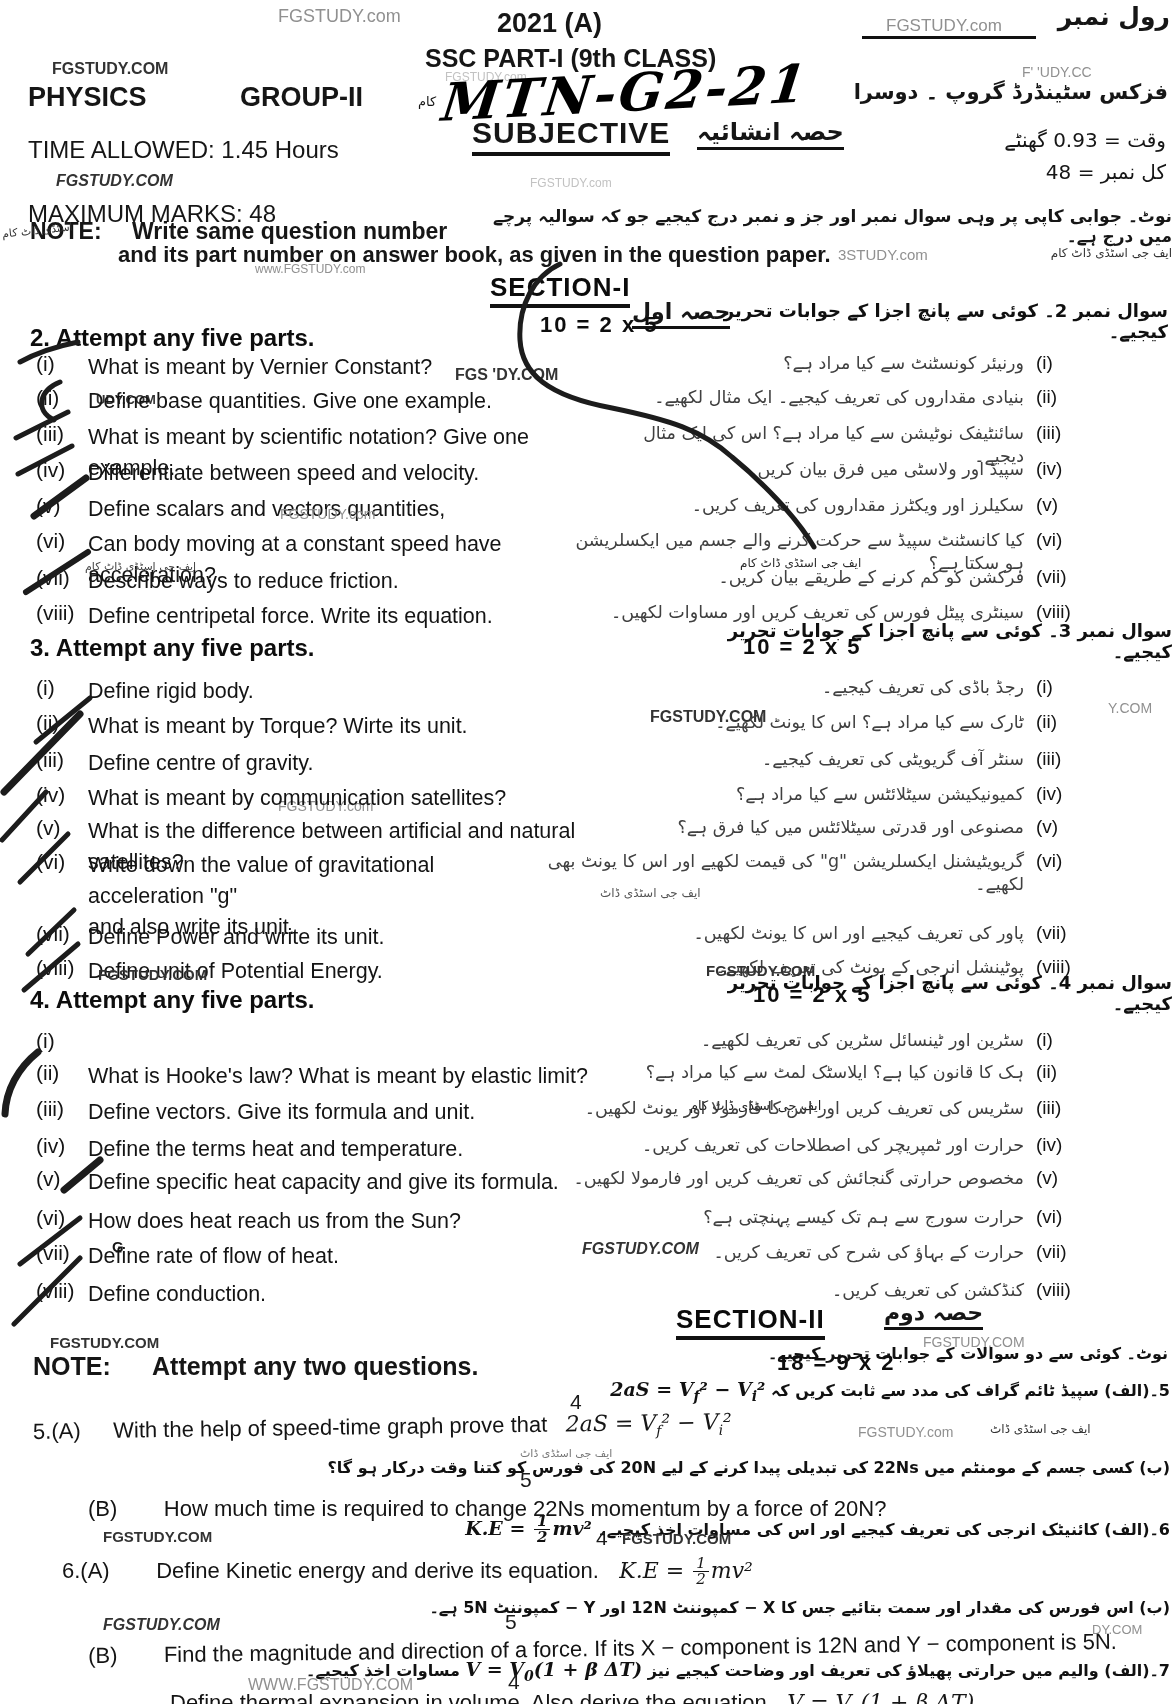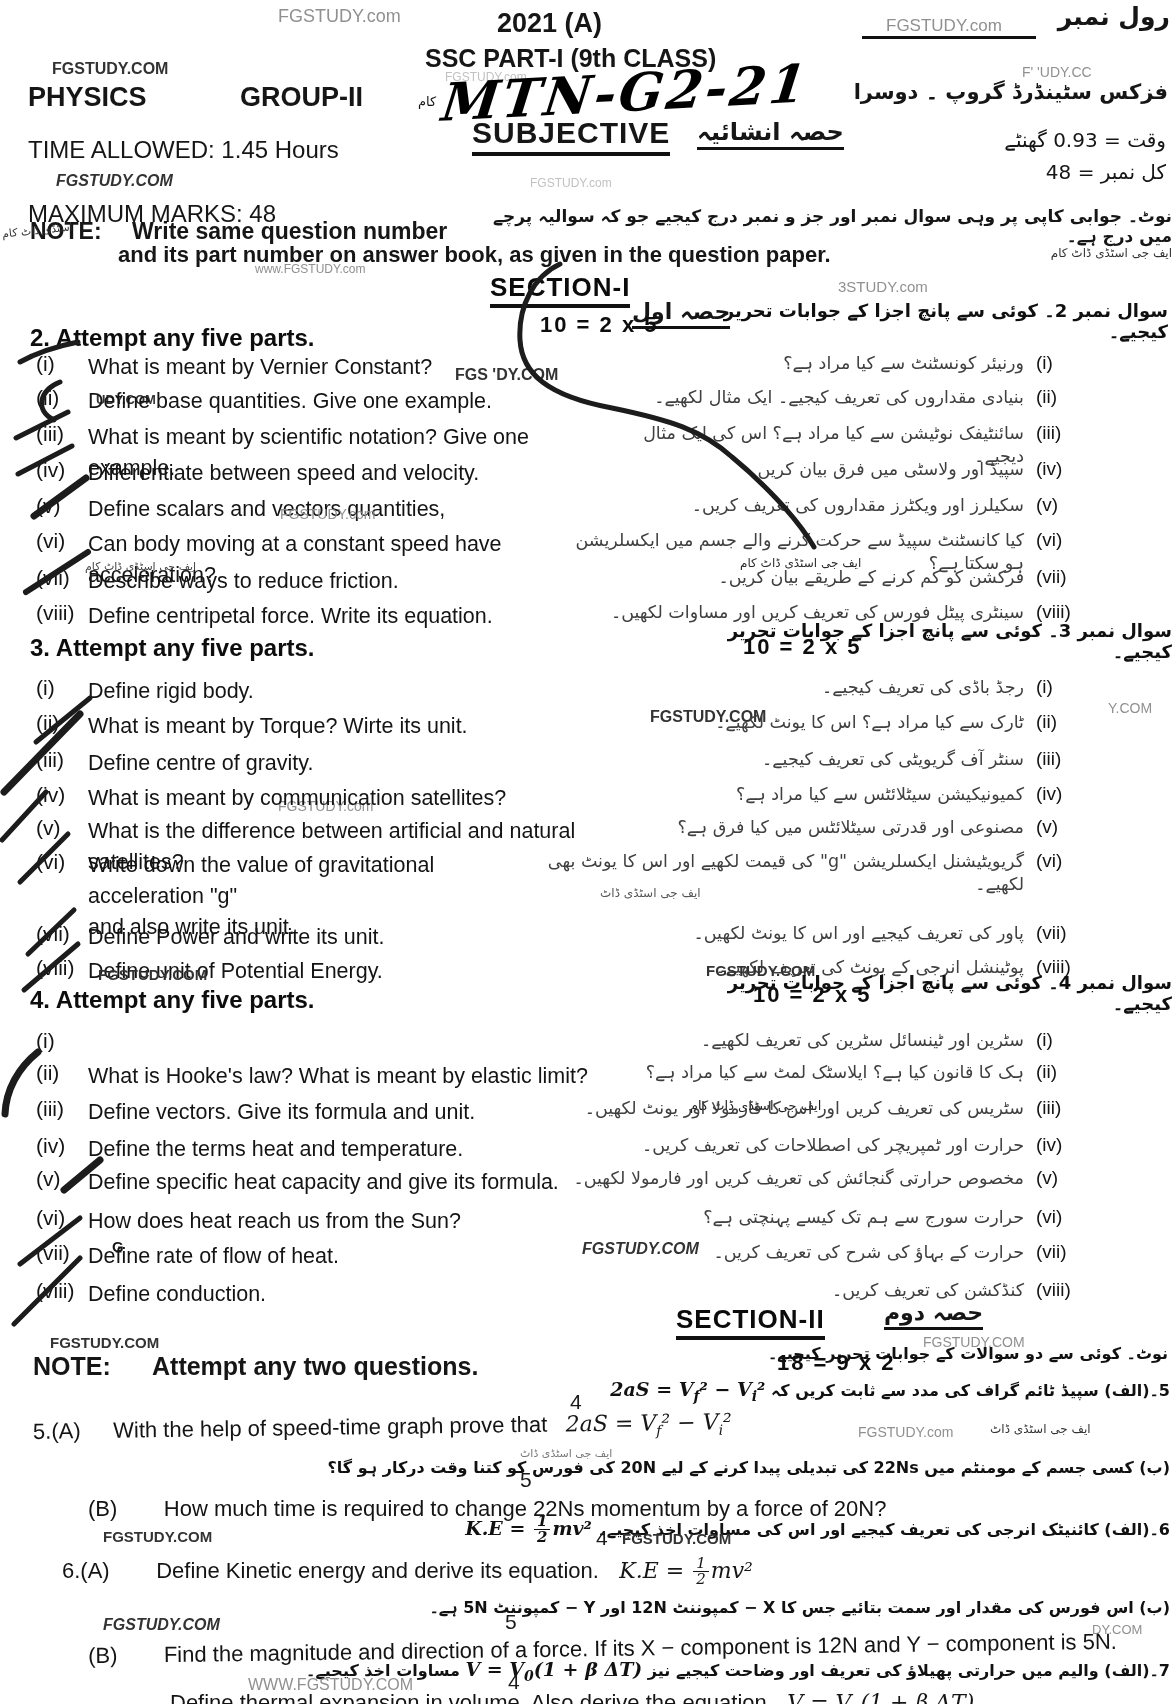--- a/index.html
+++ b/index.html
@@ -72,21 +72,21 @@
   <span class="wm dark it" style="left:56px;top:172px;font-size:16px;">FGSTUDY.COM</span>
   <span class="abs urdu" style="right:10px;top:160px;font-size:20px;">کل نمبر = 48</span>
   <span class="abs en" style="left:28px;top:200px;font-size:24px;">MAXIMUM MARKS: 48</span>
 
   <span class="abs en b" style="left:30px;top:218px;font-size:23px;">NOTE:</span>
   <span class="abs en b" style="left:132px;top:218px;font-size:23px;">Write same question number</span>
   <span class="abs urdu b" style="right:4px;top:206px;font-size:17px;max-width:700px;white-space:normal;text-align:right;">نوٹ۔    جوابی کاپی پر وہی سوال نمبر اور جز و نمبر درج کیجیے جو کہ سوالیہ پرچے میں درج ہے۔</span>
 
   <span class="abs urdu" style="left:2px;top:224px;font-size:11px;transform:rotate(-6deg);color:#333;">اسٹڈی ڈاٹ کام</span>
   <span class="abs en b" style="left:118px;top:242px;font-size:22px;">and its part number on answer book, as given in the question paper.</span>
-  <span class="wm" style="left:838px;top:246px;font-size:15px;margin-top:32px;">3STUDY.com</span>
+  <span class="wm" style="left:838px;top:246px;font-size:15px;">3STUDY.com</span>
   <span class="abs urdu" style="right:4px;top:246px;font-size:12px;color:#333;">ایف جی اسٹڈی ڈاٹ کام</span>
   <span class="wm" style="left:255px;top:262px;font-size:12px;">www.FGSTUDY.com</span>
 
   <span class="abs en sect" style="left:490px;top:272px;">SECTION-I</span>
   <span class="abs urdu sect-ur" style="left:632px;top:268px;margin-top:31px;">حصہ اول</span>
   <span class="abs en marks" style="left:540px;top:312px;">10 = 2 x 5</span>
 
   <span class="abs en qhead" style="left:30px;top:324px;">2.  Attempt any five parts.</span>
   <span class="abs urdu uhead" style="right:8px;top:300px;max-width:470px;white-space:normal;">سوال نمبر 2۔    کوئی سے پانچ اجزا کے جوابات تحریر کیجیے۔</span>
 

